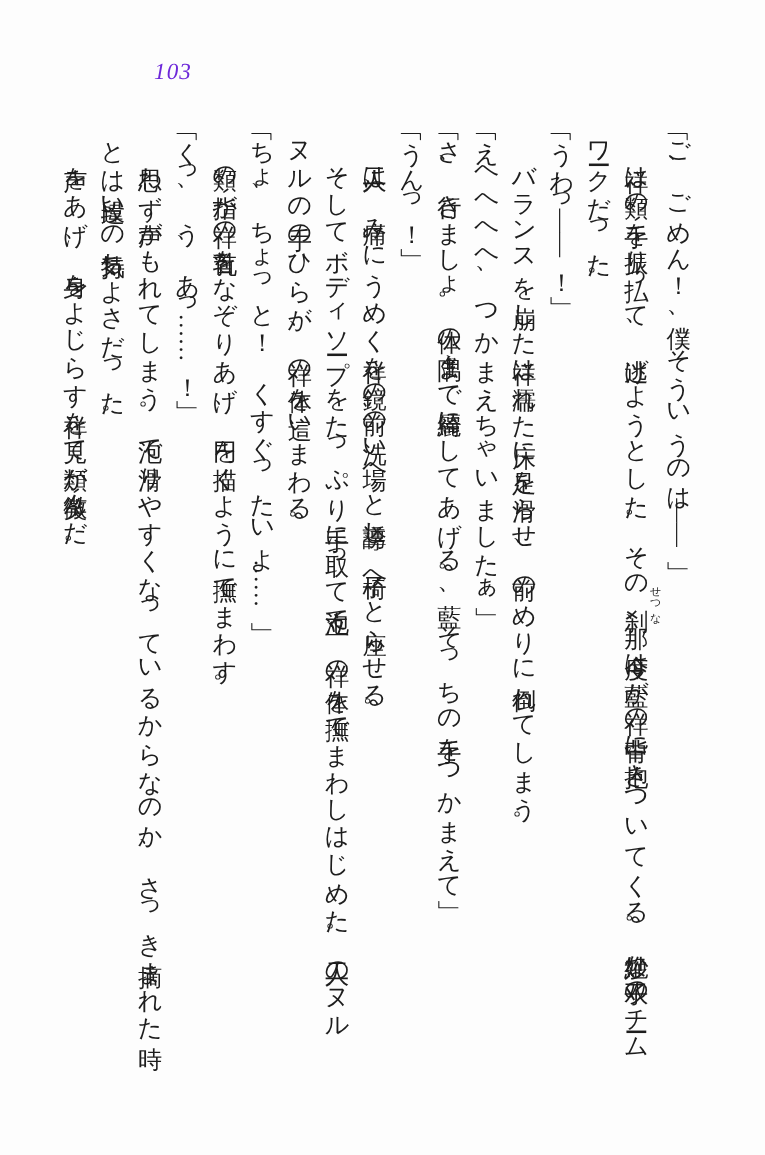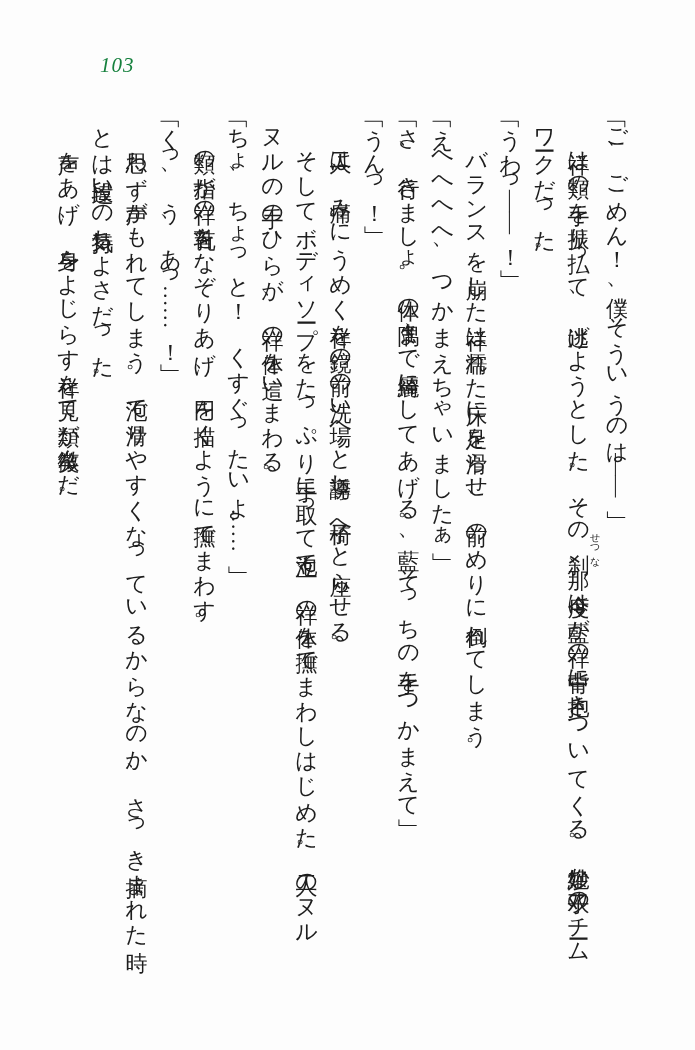--- a/index.html
+++ b/index.html
@@ -51,21 +51,21 @@
   rt {
     font-size: 10px;
     letter-spacing: 0;
     line-height: 1;
   }
 </style>
 </head>
 <body style="background: rgb(253, 253, 253);">
 
 <div class="book-page">
-  <div class="page-number" style="color: #15803d;">103</div>
+  <div class="page-number" style="color: #6d28d9; margin-left: 40px;">103</div>
   <div class="text-block" style="color: rgb(29, 29, 29);">
       <p class="dialogue">「ご、ごめん！　僕、そういうのは――」</p>
       <p class="narrative">祥は類の手を振り払って、逃げようとした。その<ruby>刹那<rt>せつな</rt></ruby>、今度は藍が祥の背中に抱きついてくる。絶妙な双子のチームワークだった。</p>
       <p class="dialogue">「うわっ――！」</p>
       <p class="narrative">バランスを崩した祥は濡れた床に足を滑らせ、前のめりに倒れてしまう。</p>
       <p class="dialogue">「えへへへへ、つかまえちゃいましたぁ」</p>
       <p class="dialogue">「さ、行きましょ。体の隅々まで綺麗にしてあげる。藍、そっちの手をつかまえて」</p>
       <p class="dialogue">「うんっ！」</p>
       <p class="narrative">二人は、痛みにうめく祥を鏡の前の洗い場へと誘導し、椅子へと座らせる。</p>
       <p class="narrative">そしてボディソープをたっぷり手に取って泡立て、祥の体を撫でまわしはじめた。二人のヌルヌルの手のひらが、祥の体を這いまわる。</p>

